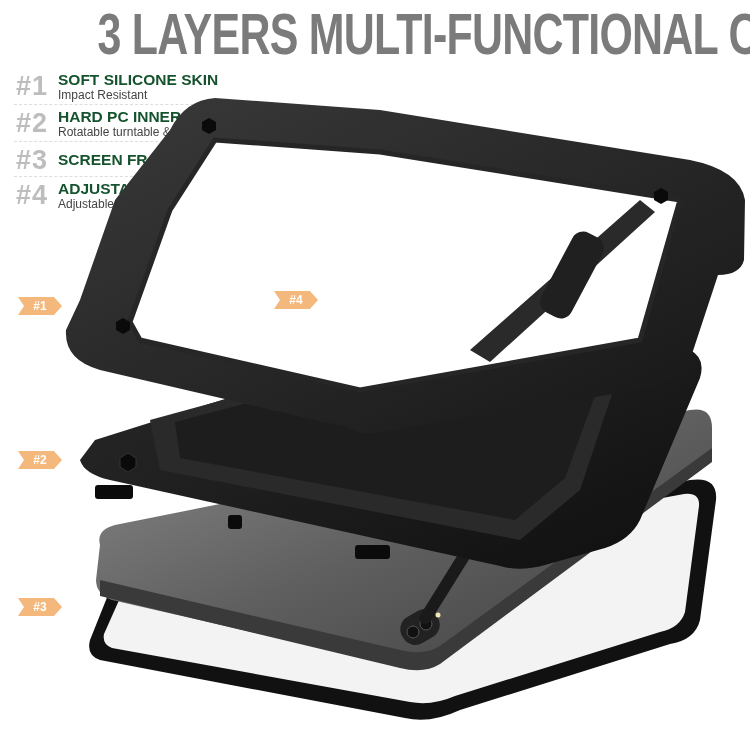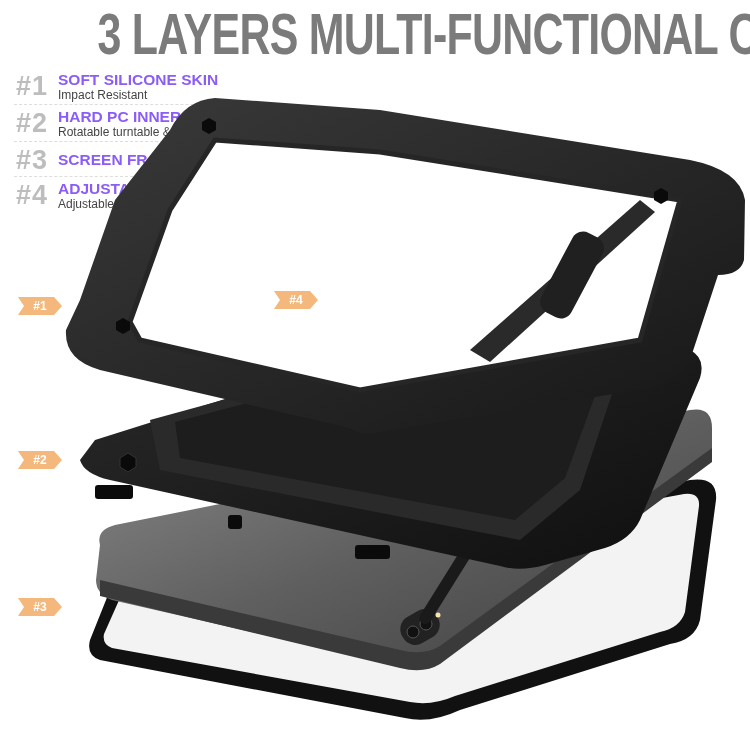--- a/index.html
+++ b/index.html
@@ -13,21 +13,21 @@
   }
   .features { position: absolute; left: 14px; top: 68px; width: 230px; }
   .feature { position: relative; height: 36px; border-bottom: 1px dashed #dddddd; }
   .feature.short { height: 34px; }
   .feature .num {
     position: absolute; left: 2px; top: 3px; font-family: "Liberation Sans", sans-serif;
     font-weight: bold; font-size: 27px; line-height: 30px; color: #bdbdbd; letter-spacing: 1px;
   }
   .feature .head {
     position: absolute; left: 44px; top: 3px; font-family: "Liberation Sans", sans-serif;
-    font-weight: bold; font-size: 15.5px; line-height: 17px; color: #8b5cf6; white-space: nowrap;
+    font-weight: bold; font-size: 15.5px; line-height: 17px; color: #14532d; white-space: nowrap;
   }
   .feature .sub {
     position: absolute; left: 44px; top: 20px; font-family: "Liberation Sans", sans-serif;
     font-size: 12px; line-height: 14px; color: #444444; white-space: nowrap;
   }
   .feature.short .head { top: 9px; }
   .tag {
     position: absolute; height: 18px; width: 44px;
     font-family: "Liberation Sans", sans-serif; font-weight: bold; font-size: 12px;
     color: #ffffff; line-height: 18px; text-align: center;

